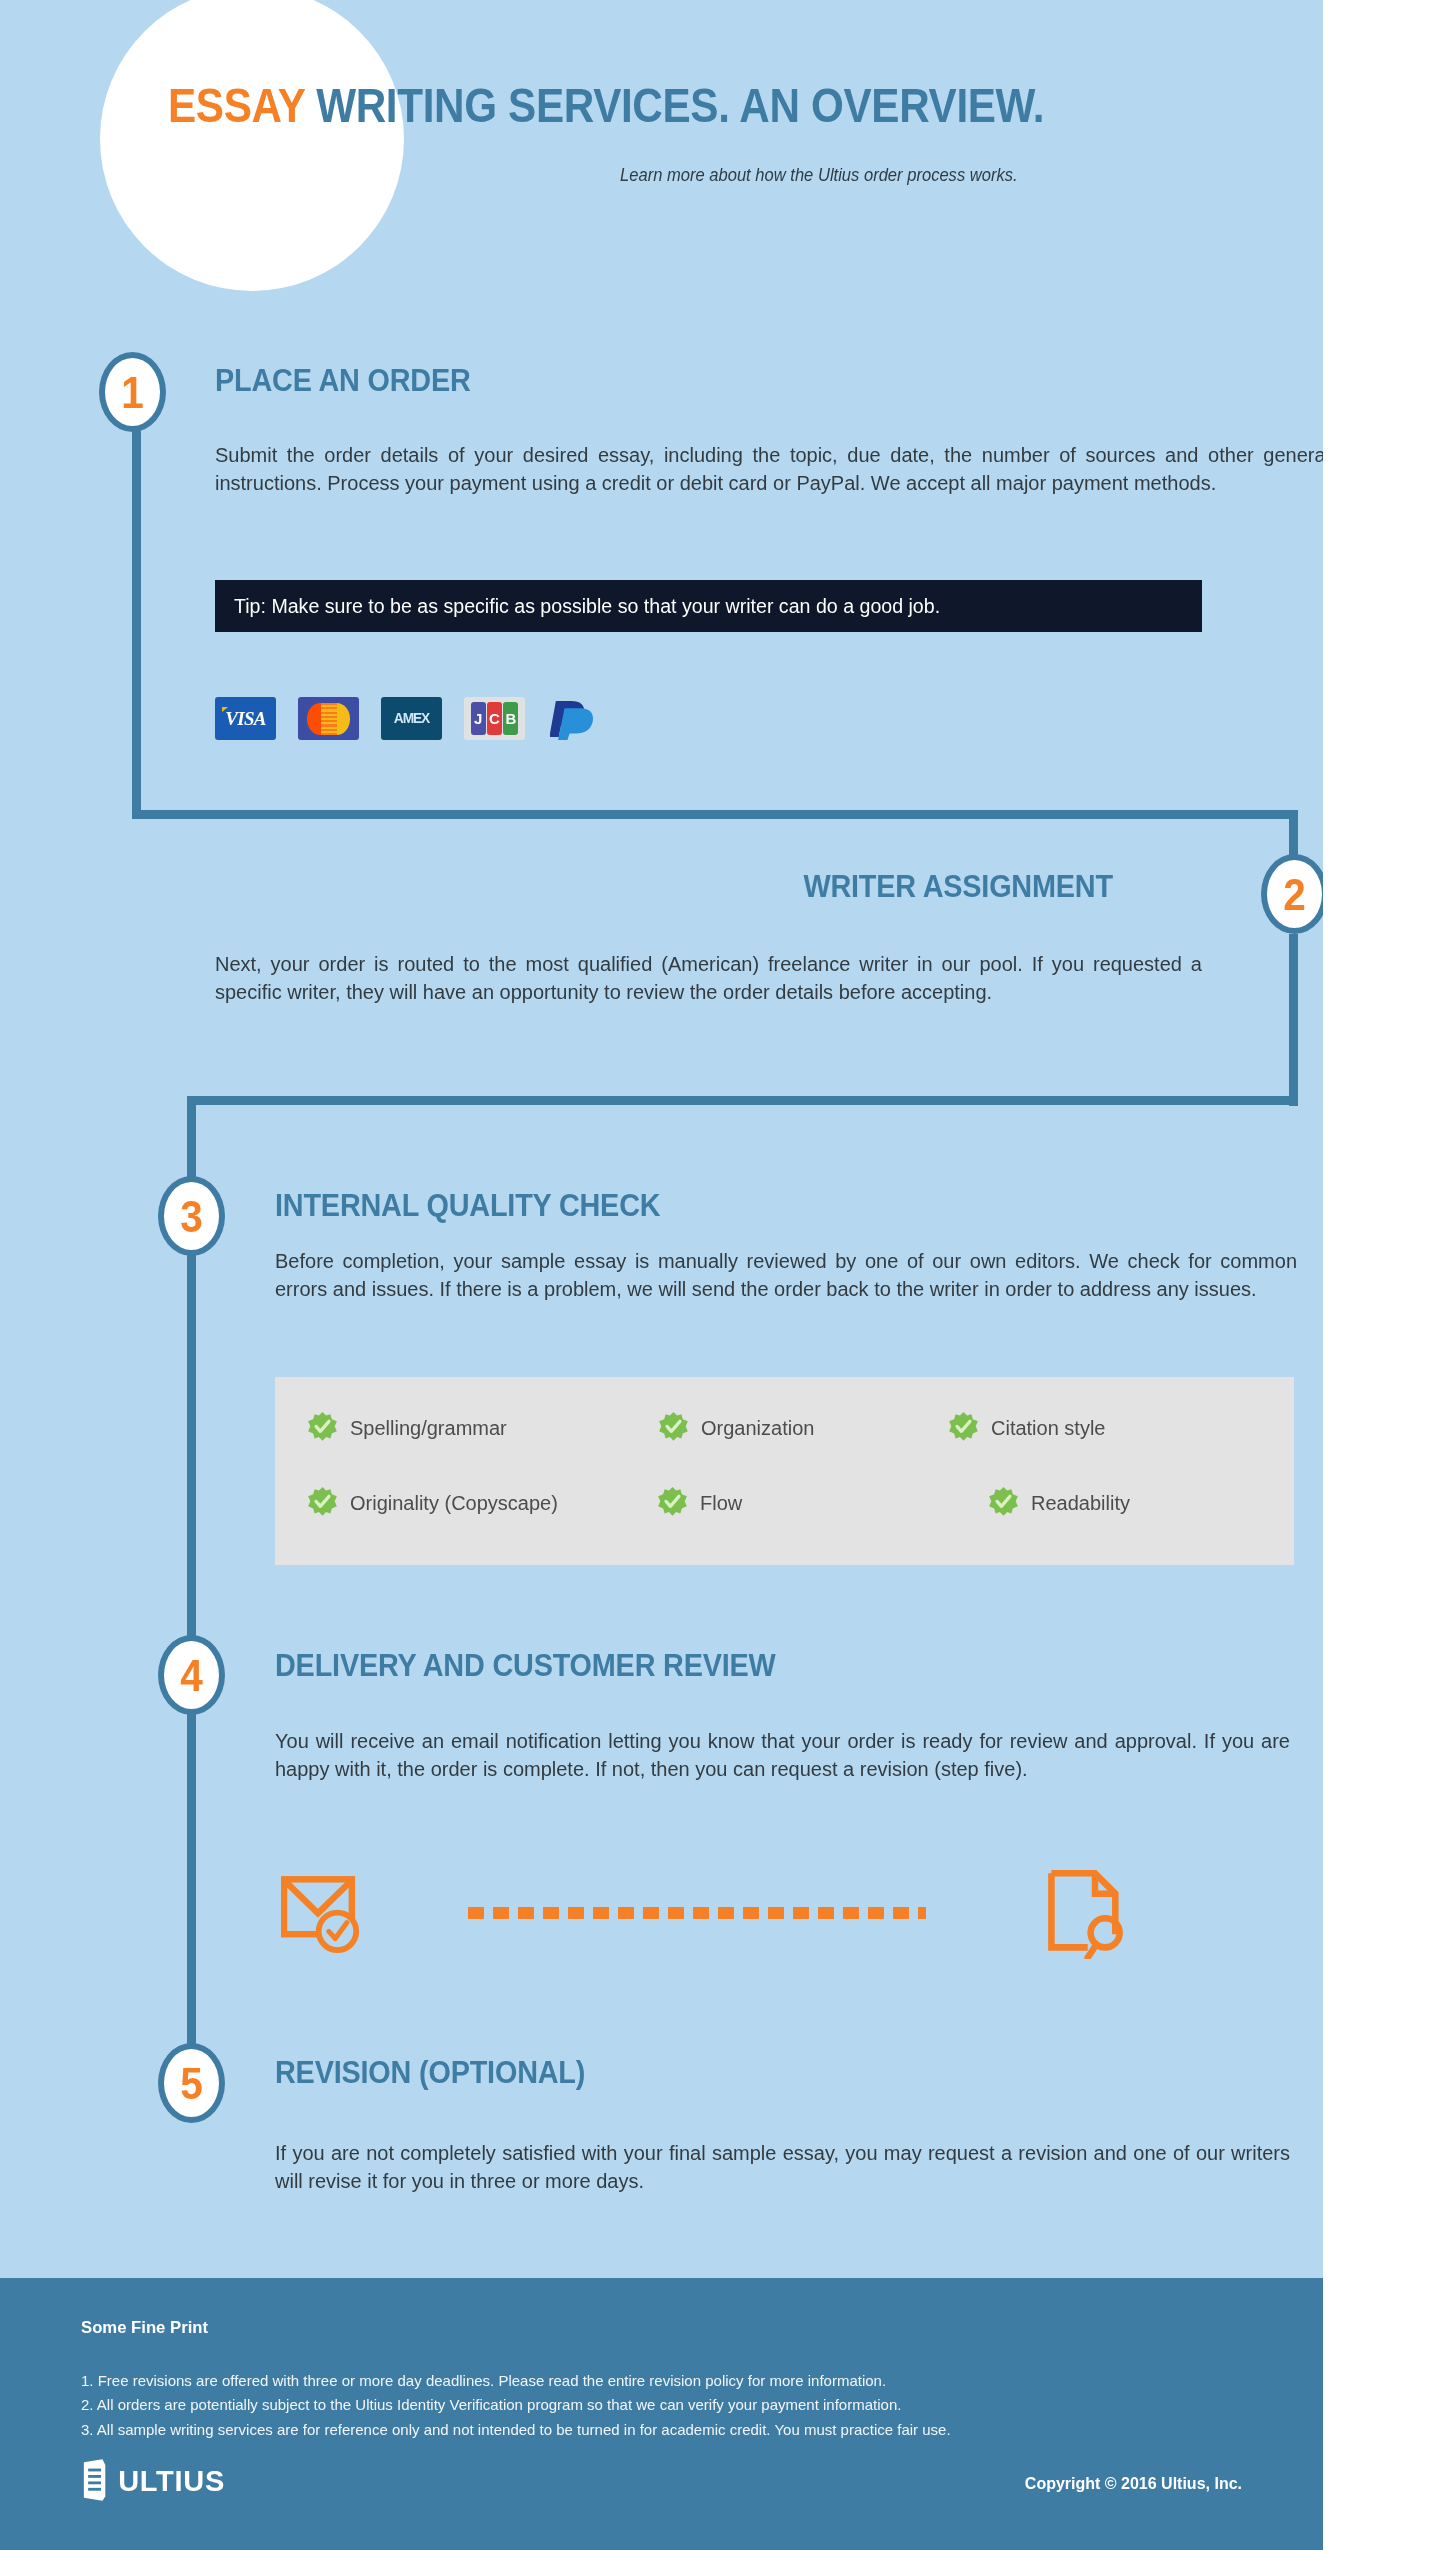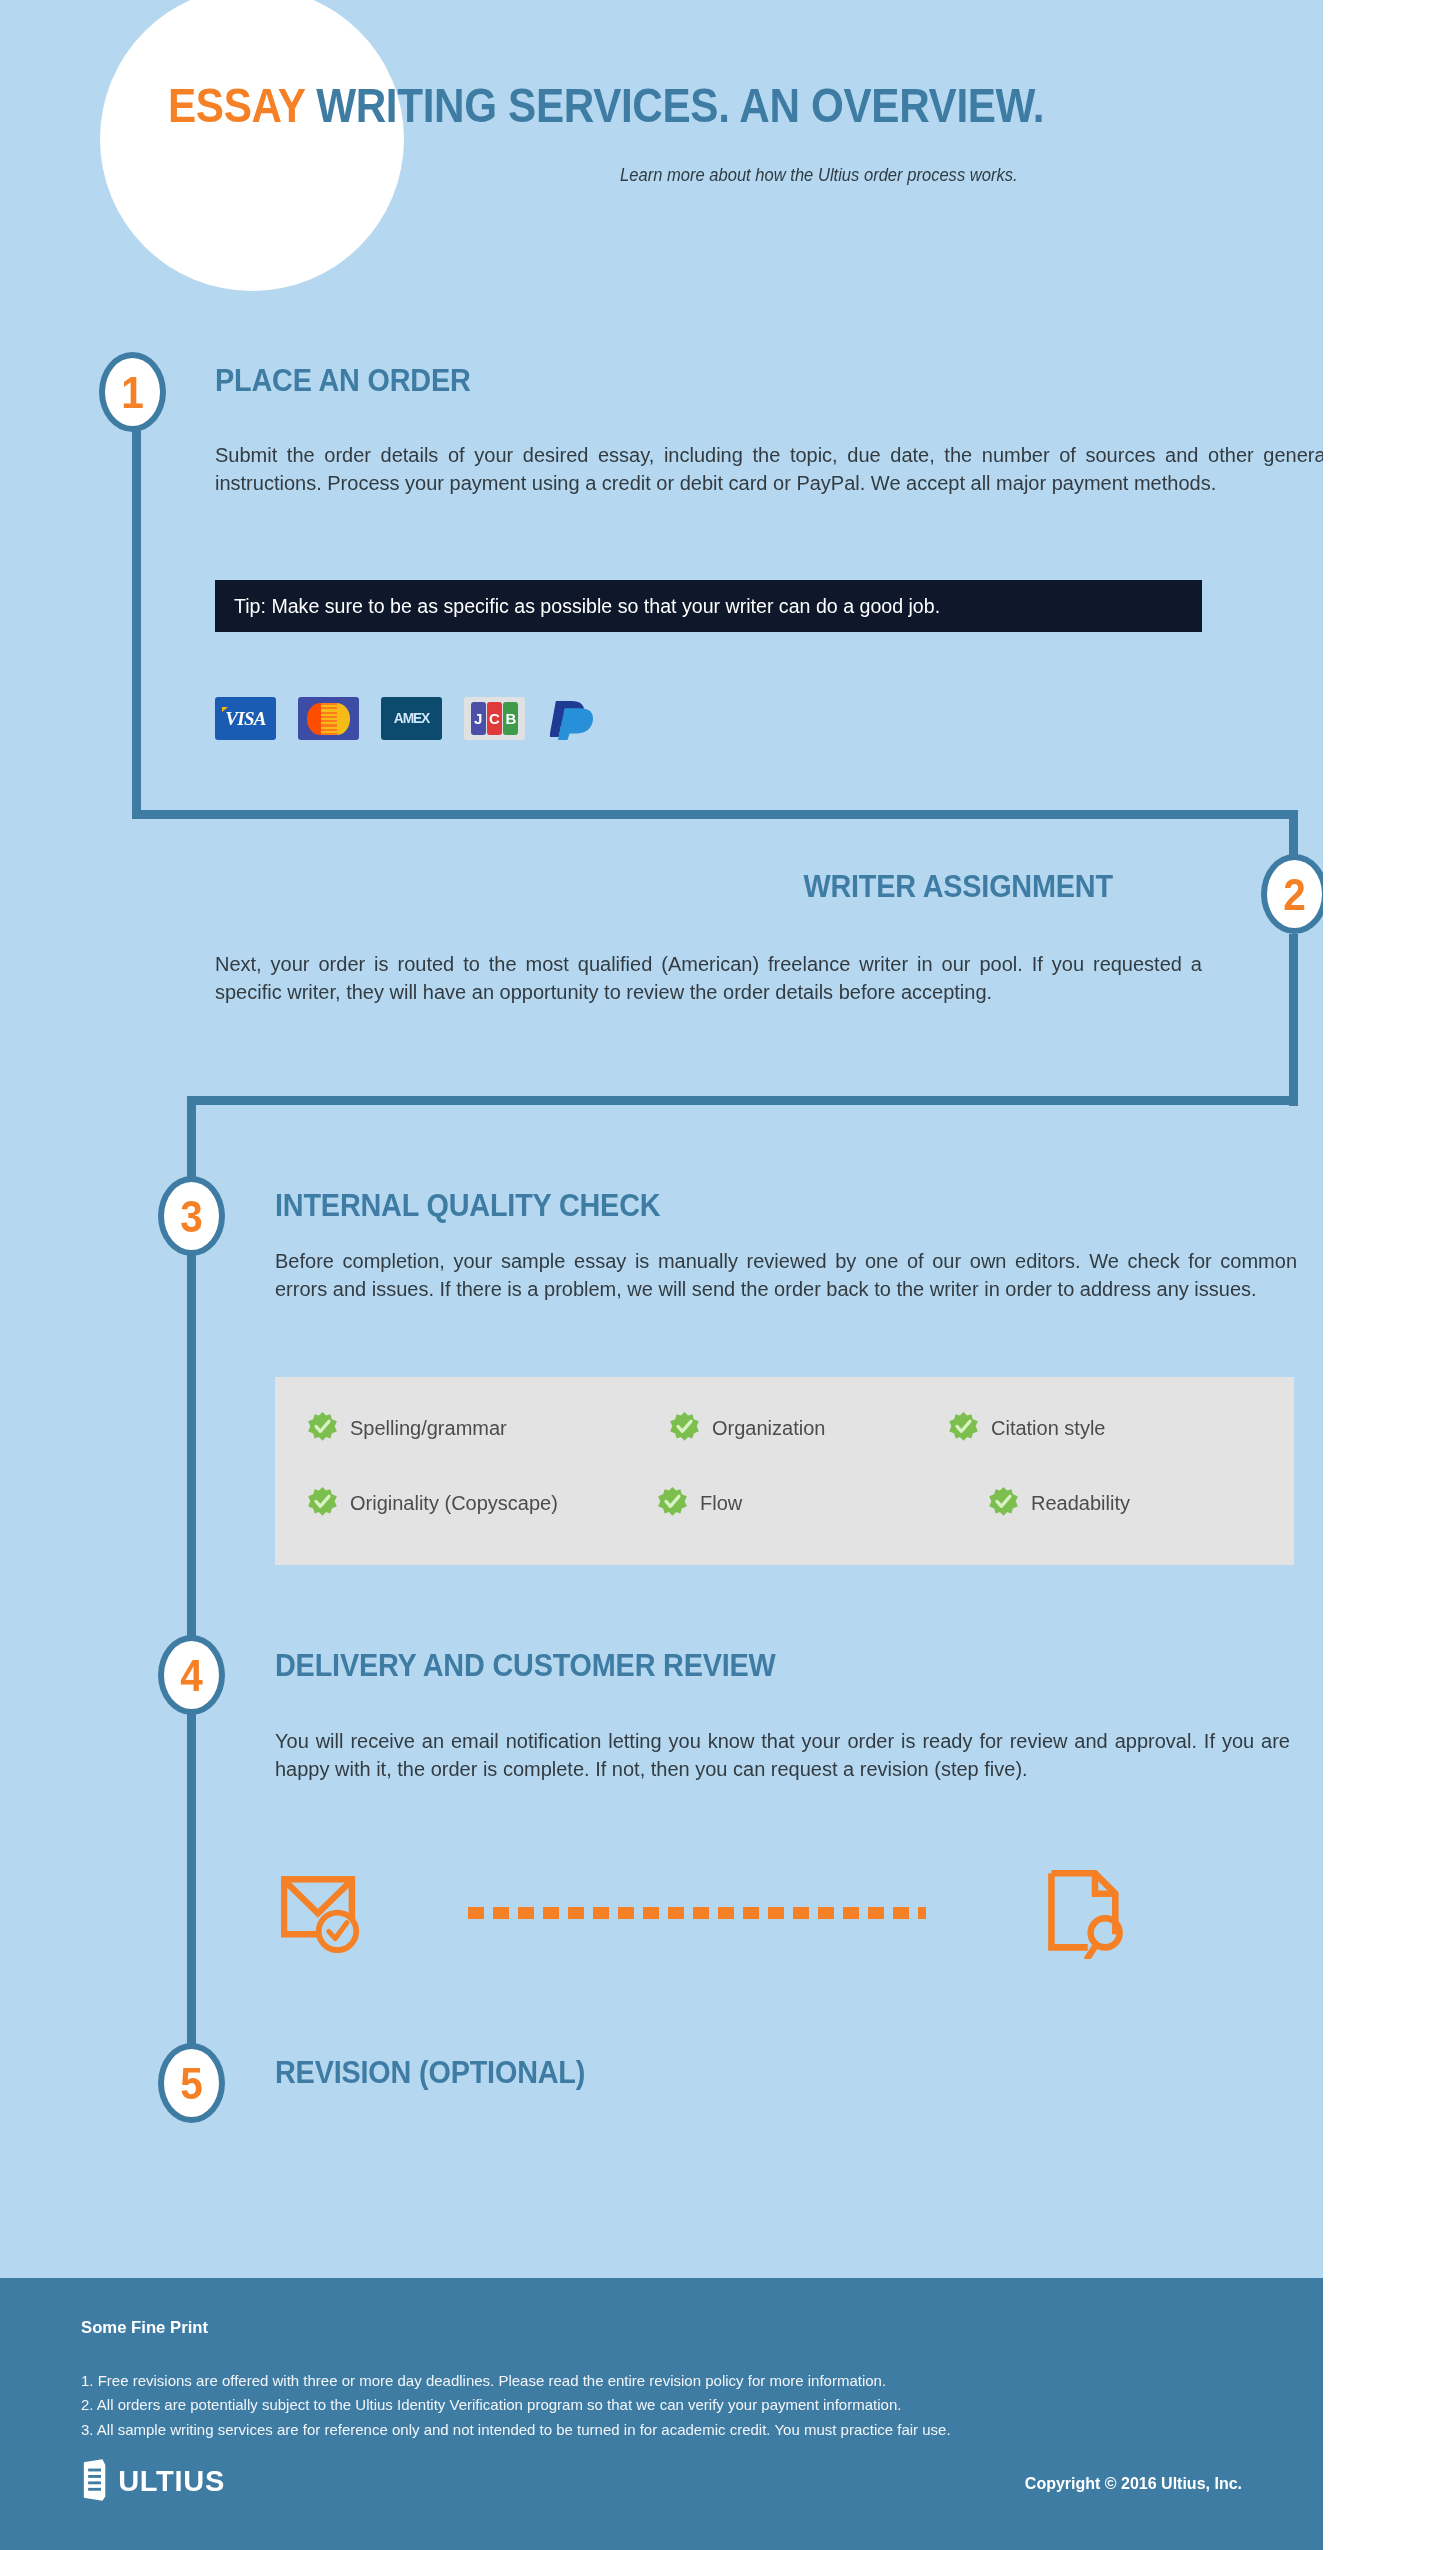--- a/index.html
+++ b/index.html
@@ -307,21 +307,21 @@
 
     <div class="check-item" style="left:33px; top:35px;">
       <span class="seal">
         <svg width="29" height="33" viewBox="0 0 40 46">
           <path d="M20 0 L25 5 L31 3 L33 10 L40 13 L37 20 L40 27 L33 30 L31 37 L25 35 L20 40 L15 35 L9 37 L7 30 L0 27 L3 20 L0 13 L7 10 L9 3 L15 5 Z" fill="#7cbf4f"></path>
           <path d="M11 20 L17 27 L29 13" stroke="#d9f2c4" stroke-width="4.5" fill="none" stroke-linecap="round" stroke-linejoin="round"></path>
         </svg>
       </span>
       <span class="check-label">Spelling/grammar</span>
     </div>
-    <div class="check-item" style="left:395px; top:35px;">
+    <div class="check-item" style="left:384px; top:35px;">
       <span class="seal">
         <svg width="29" height="33" viewBox="0 0 40 46">
           <path d="M20 0 L25 5 L31 3 L33 10 L40 13 L37 20 L40 27 L33 30 L31 37 L25 35 L20 40 L15 35 L9 37 L7 30 L0 27 L3 20 L0 13 L7 10 L9 3 L15 5 Z" fill="#7cbf4f"></path>
           <path d="M11 20 L17 27 L29 13" stroke="#d9f2c4" stroke-width="4.5" fill="none" stroke-linecap="round" stroke-linejoin="round"></path>
         </svg>
       </span>
       <span class="check-label">Organization</span>
     </div>
     <div class="check-item" style="left:674px; top:35px;">
       <span class="seal">
@@ -389,20 +389,21 @@
         <circle cx="80" cy="88" r="20" fill="none" stroke="#f58025" stroke-width="9"></circle>
         <path d="M68 104 L56 122" stroke="#f58025" stroke-width="9" stroke-linecap="round"></path>
       </svg>
     </span>
   </div>
 
   <div class="bubble" style="left:158px; top:2043px;">
     <span>5</span>
   </div>
   <div class="step-title left-anchor" style="left:275px; top:2054px;">REVISION (OPTIONAL)</div>
+  <div class="step-body" style="left:275px; top:2139px; width:1015px;">If you are not completely satisfied with your final sample essay, you may request a revision and one of our writers will revise it for you in three or more days.</div>
 
   <div class="footer"></div>
   <div class="fine-title">Some Fine Print</div>
   <div class="fine-lines">
     <div>1. Free revisions are offered with three or more day deadlines. Please read the entire revision policy for more information.</div>
     <div>2. All orders are potentially subject to the Ultius Identity Verification program so that we can verify your payment information.</div>
     <div>3. All sample writing services are for reference only and not intended to be turned in for academic credit. You must practice fair use.</div>
   </div>
 
   <div class="logo-wrap">

